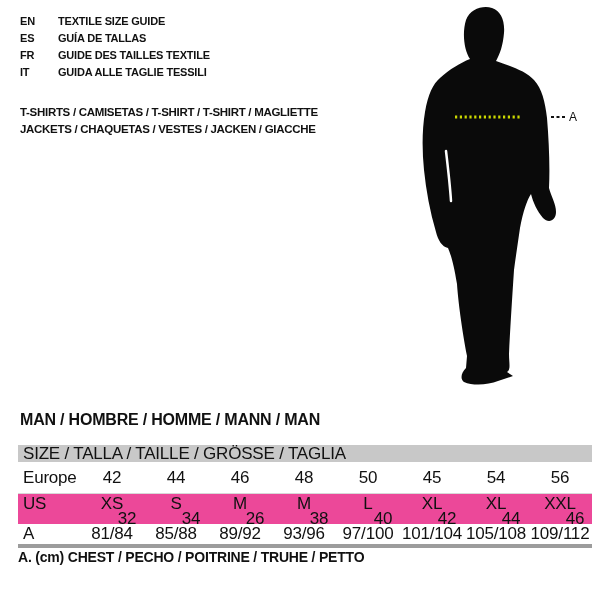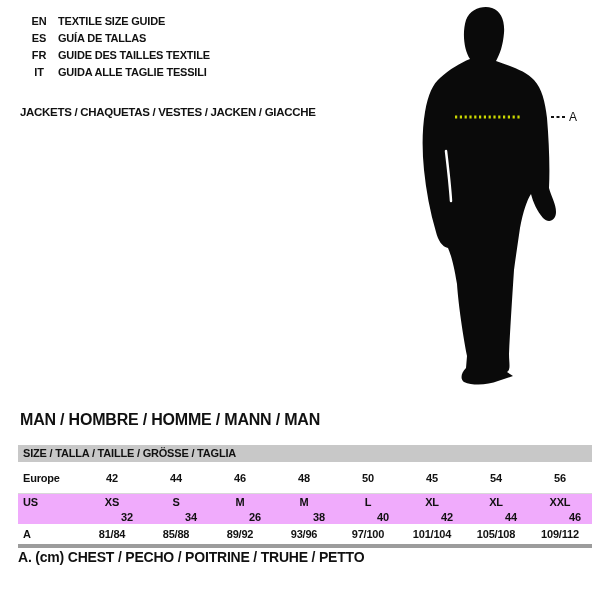--- a/index.html
+++ b/index.html
@@ -1,32 +1,32 @@
 <!DOCTYPE html>
 <html><head>
 <meta charset="utf-8">
 <style>
   html,body{margin:0;padding:0;background:#fff;}
   .canvas{position:relative;width:600px;height:600px;background:#ffffff;overflow:hidden;
           font-family:"Liberation Sans",sans-serif;color:#111;}
   
   .lang-list{position:absolute;left:20px;top:13px;}
   .lang-row{display:flex;font-size:11px;line-height:17px;font-weight:700;letter-spacing:-0.2px;}
-  .lang-code{width:38px;text-align:center;}
+  .lang-code{width:38px;}
   
   .categories{position:absolute;left:20px;top:104px;font-size:11.5px;line-height:17px;
               font-weight:700;letter-spacing:-0.3px;}
   
   .figure-wrap{position:absolute;left:400px;top:0;width:200px;height:400px;}
   .figure-wrap svg{display:block;width:200px;height:400px;}
   .chest-label{font-size:12px;font-family:"Liberation Sans",sans-serif;fill:#111;}
   
   .man-title{position:absolute;left:20px;top:411px;font-size:16px;font-weight:700;letter-spacing:-0.2px;}
   
-  .size-table{position:absolute;left:18px;top:445px;width:574px;font-size:11px;letter-spacing:-0.2px;font-weight:bold;}
+  .size-table{position:absolute;left:18px;top:445px;width:574px;font-size:17px;letter-spacing:-0.2px;}
   .thead{height:17px;line-height:17px;padding-left:5px;color:#111;}
   .trow{display:grid;grid-template-columns:62px repeat(8,64px);align-items:center;}
   .trow .rlabel{padding-left:5px;text-align:left;}
   .trow .cell{text-align:center;}
   .row-europe{height:31px;}
   .band{border-top:1px solid #d8d8d8;}
   .row-us{height:15px;}
   .row-blank{height:15px;margin-left:15px;}
   .row-a{height:20px;}
   .tbottom{height:4px;}
@@ -51,20 +51,21 @@
       <span class="lang-code">FR</span>
       <span class="lang-text">GUIDE DES TAILLES TEXTILE</span>
     </div>
     <div class="lang-row">
       <span class="lang-code">IT</span>
       <span class="lang-text">GUIDA ALLE TAGLIE TESSILI</span>
     </div>
   </div>
 
   <div class="categories">
+    <div>T-SHIRTS / CAMISETAS / T-SHIRT / T-SHIRT / MAGLIETTE</div>
     <div>JACKETS / CHAQUETAS / VESTES / JACKEN / GIACCHE</div>
   </div>
 
   <div class="figure-wrap">
     <svg viewBox="0 0 200 400">
       <path fill="#0a0a0a" d="
         M 70,59
         C 64,50 62,33 66,20
         C 70,9 83,5 92,8
         C 101,11 105,21 104,33
@@ -108,21 +109,21 @@
       <span class="cell">42</span>
       <span class="cell">44</span>
       <span class="cell">46</span>
       <span class="cell">48</span>
       <span class="cell">50</span>
       <span class="cell">45</span>
       <span class="cell">54</span>
       <span class="cell">56</span>
     </div>
 
-    <div class="band" style="background: #f0abfc;">
+    <div class="band" style="background: #ec4899;">
       <div class="trow row-us">
         <span class="rlabel">US</span>
         <span class="cell">XS</span>
         <span class="cell">S</span>
         <span class="cell">M</span>
         <span class="cell">M</span>
         <span class="cell">L</span>
         <span class="cell">XL</span>
         <span class="cell">XL</span>
         <span class="cell">XXL</span>

